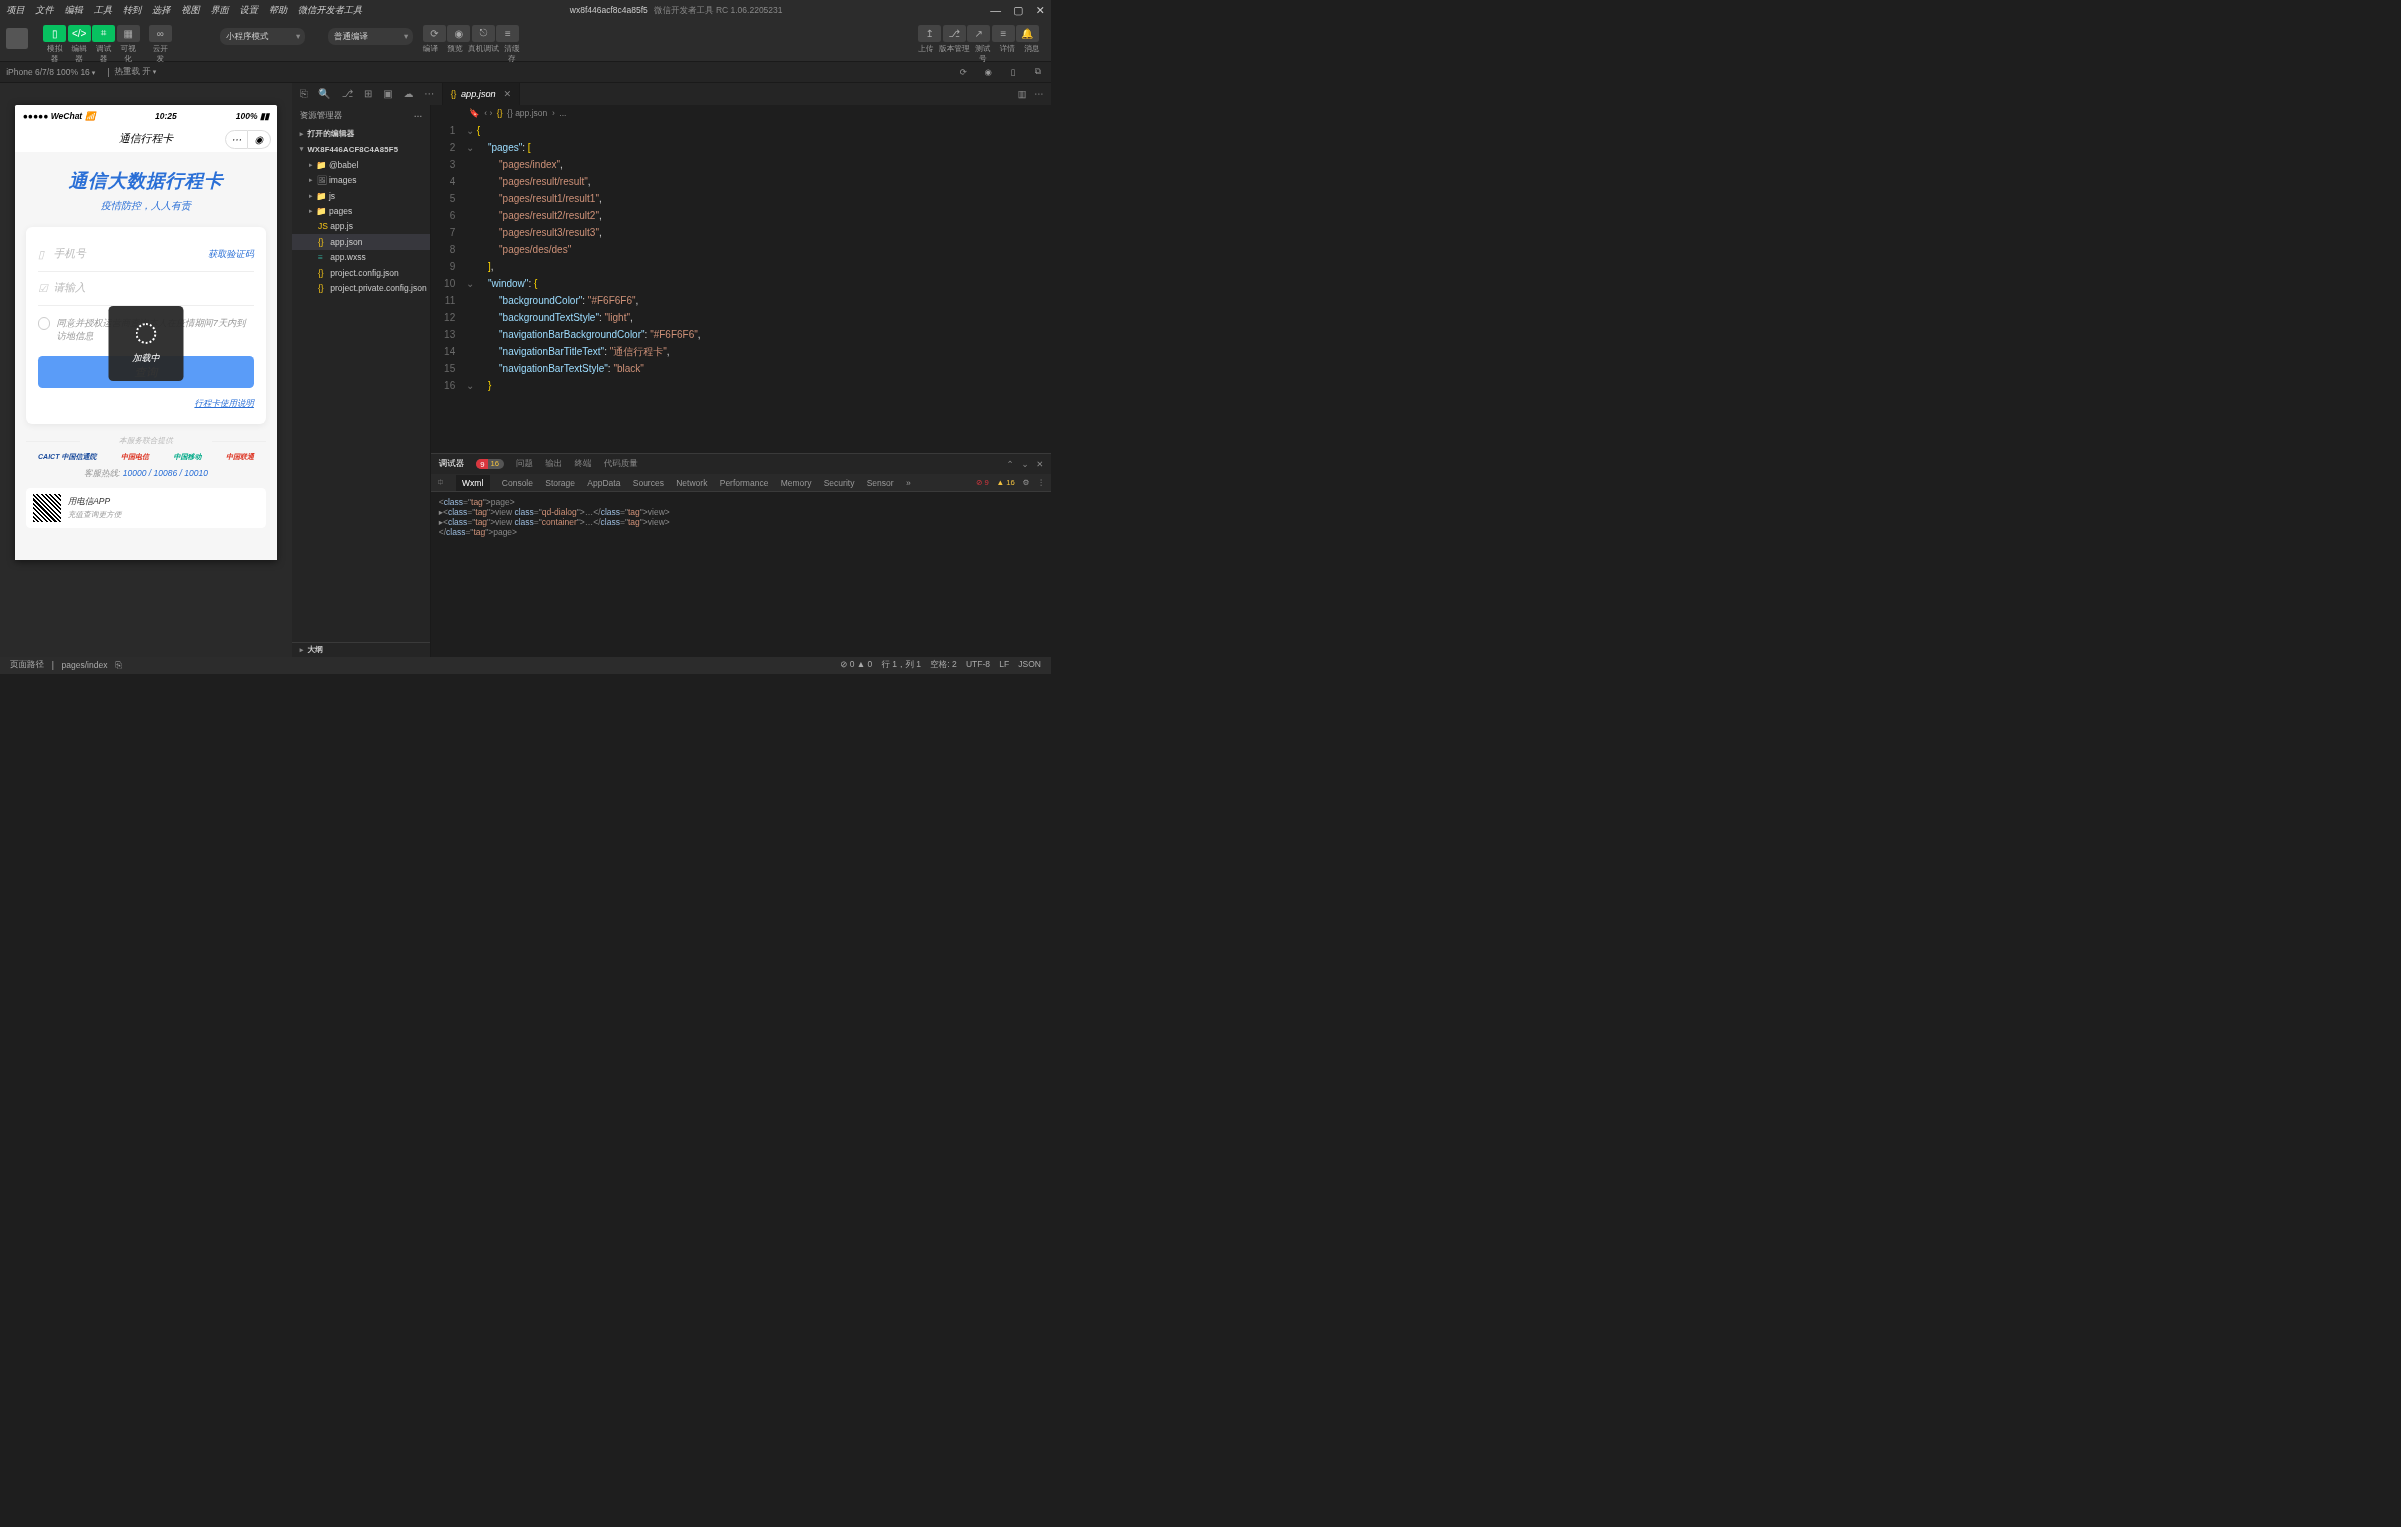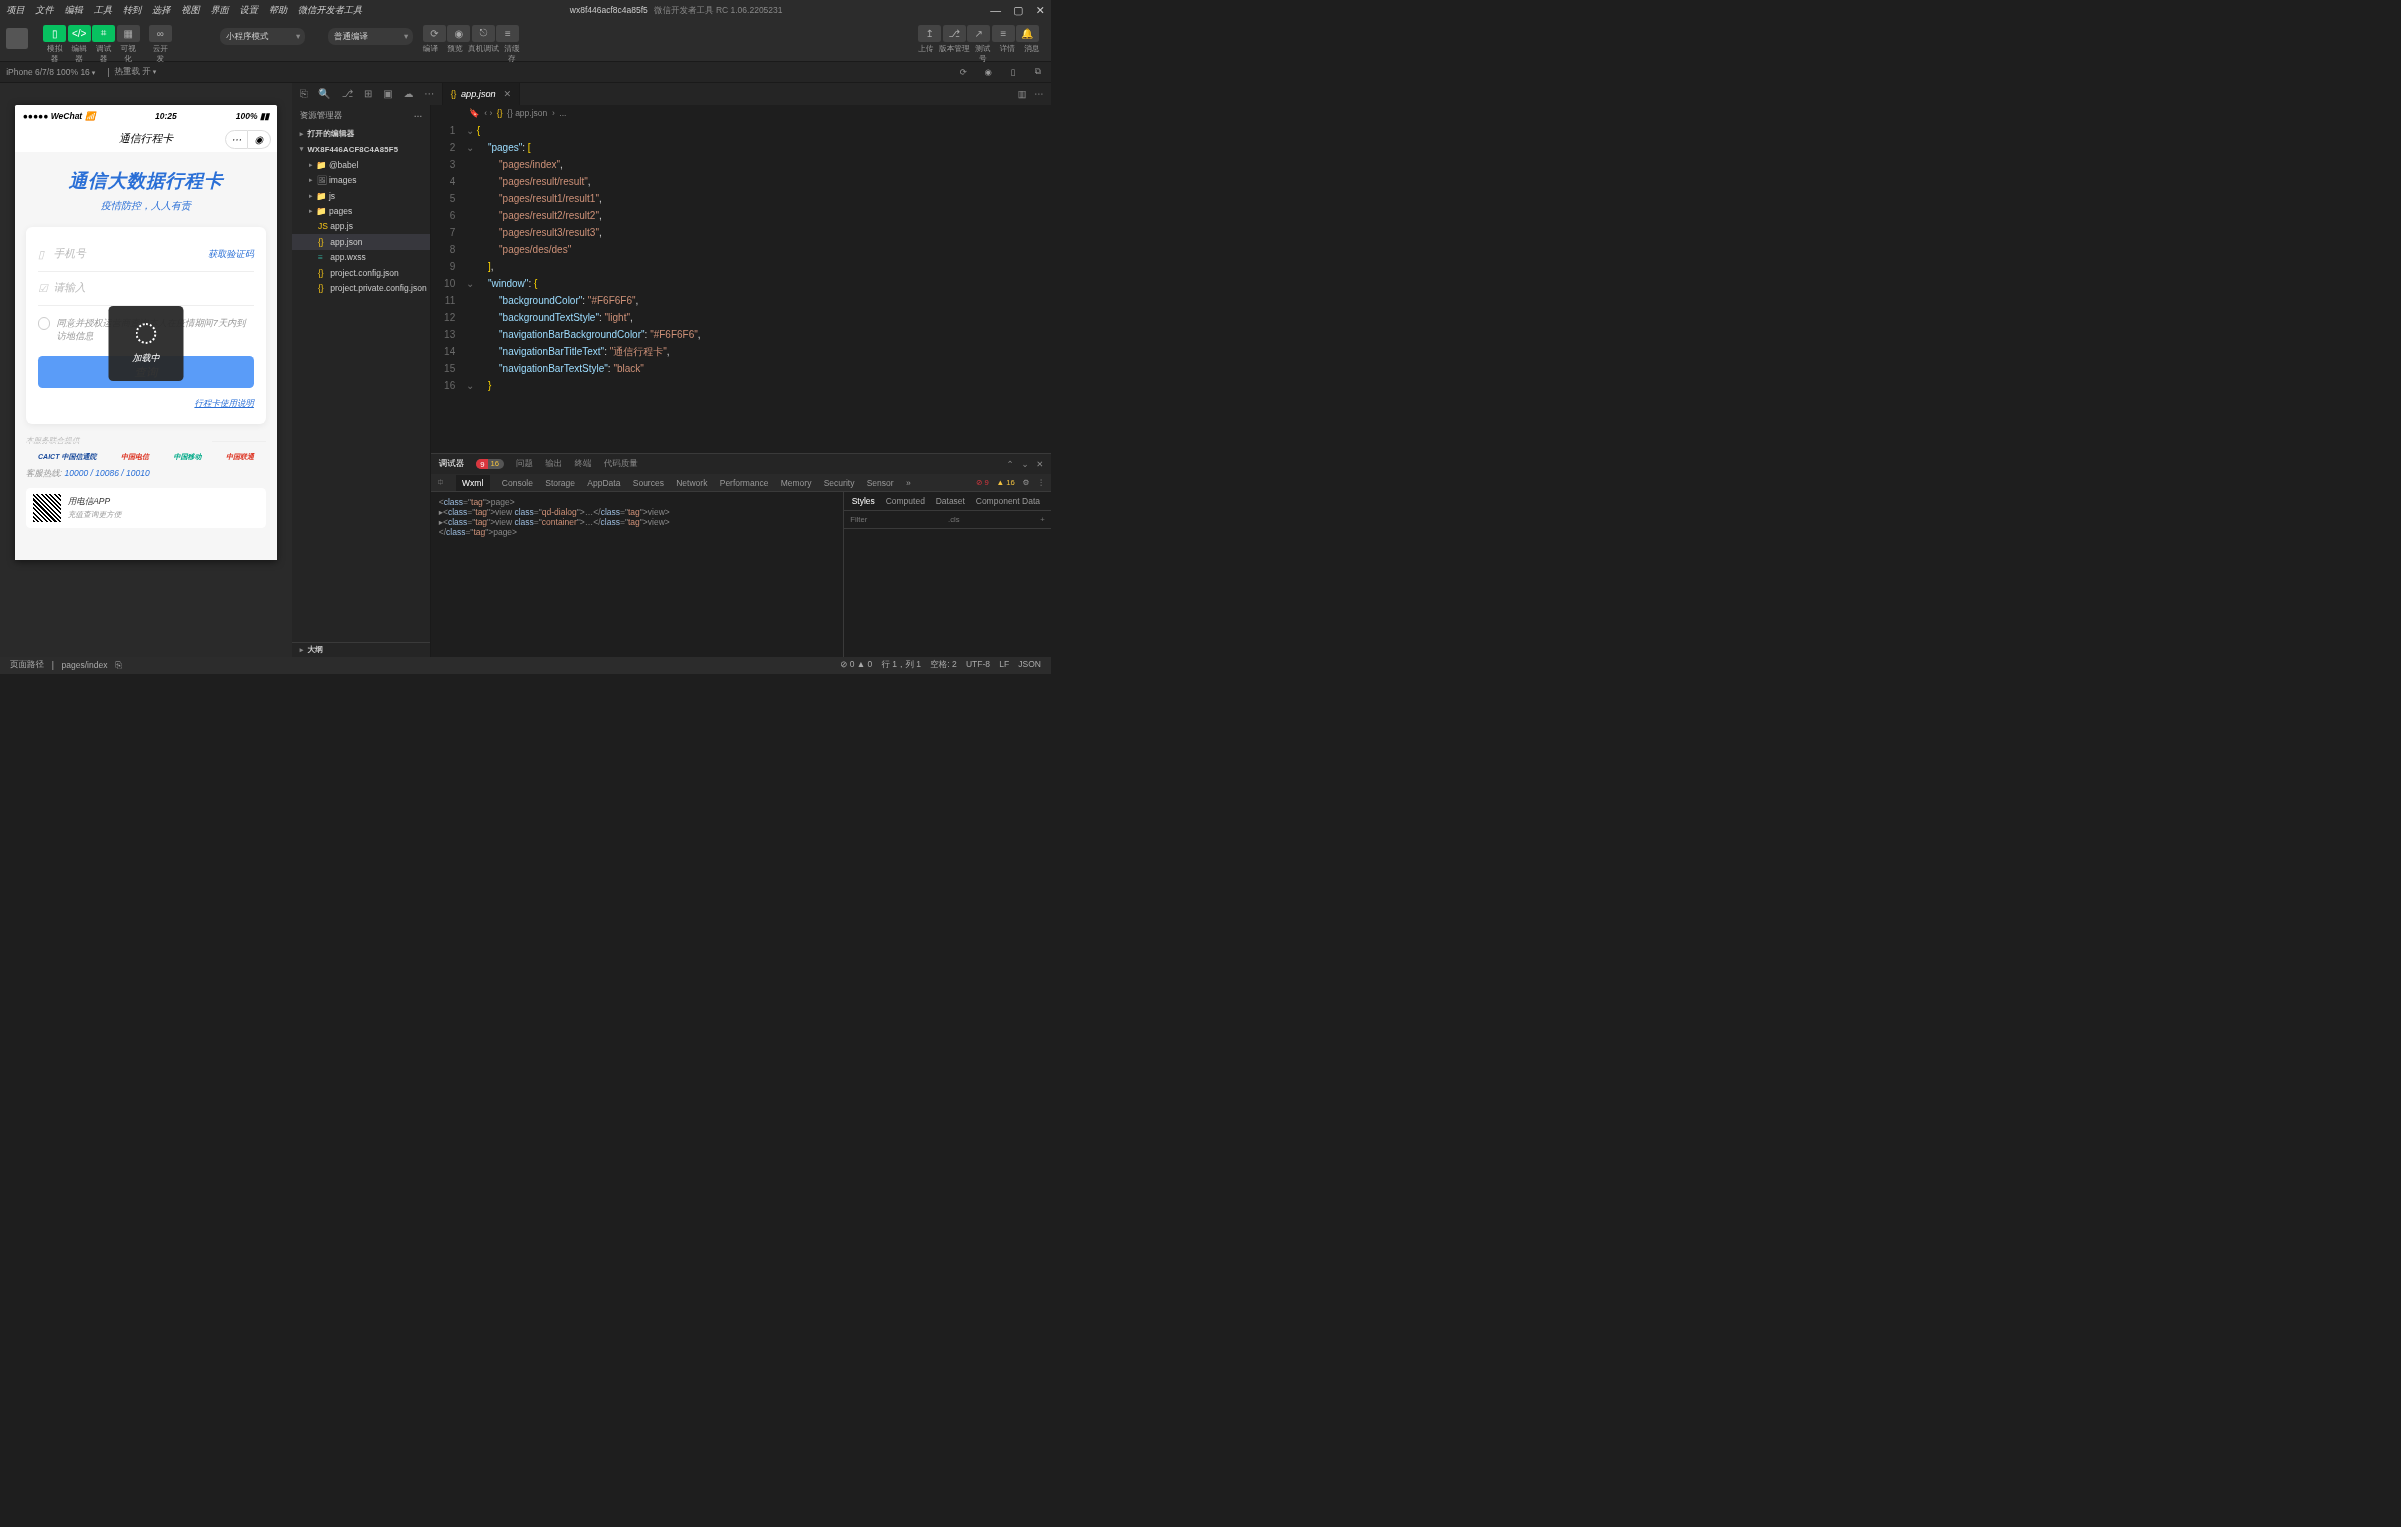--- a/index.html
+++ b/index.html
@@ -54,21 +54,21 @@
 .card { background: #fff; border-radius: 6.2px; margin-top: 14px; padding: 10.8px 12.3px 14px; box-shadow: 0 1.5px 6.2px rgba(0,0,0,0.06); }
 .input-row { display: flex; align-items: center; height: 34px; border-bottom: 0.8px solid #eee; color: #bbb; font-size: 10.8px; }
 .input-row .icon { width: 15.4px; color: #ccc; }
 .input-row .ph { flex: 1; }
 .input-row .action { color: #2a6fd6; font-size: 9.2px; }
 .agree-row { display: flex; align-items: flex-start; gap: 6.2px; margin-top: 10.8px; font-size: 9.2px; color: #999; line-height: 1.5; }
 .agree-row .cb { width: 12.3px; height: 12.3px; border: 0.8px solid #ccc; border-radius: 50%; flex-shrink: 0; margin-top: 0.8px; }
 .query-btn { background: #5a9cf8; color: #fff; text-align: center; height: 32px; line-height: 32px; border-radius: 4.6px; margin-top: 12.3px; font-size: 11.5px; }
 .instruct { text-align: right; margin-top: 9.2px; font-size: 8.5px; }
 .instruct a { color: #2a6fd6; text-decoration: underline; }
-.providers { text-align: left; margin-top: 12.3px; font-size: 7.7px; color: #999; }
+.providers { text-align: center; margin-top: 12.3px; font-size: 7.7px; color: #999; }
 .prov-line { color: #bbb; margin-bottom: 4.6px; position: relative; }
 .prov-line::before, .prov-line::after { content: ""; position: absolute; top: 50%; width: 54px; height: 0.8px; background: #eee; }
 .prov-line::before { left: 0; } .prov-line::after { right: 0; }
 .prov-logos { display: flex; justify-content: space-around; font-size: 7px; font-weight: 700; margin: 6.2px 0; }
 .prov-logos span:nth-child(1){color:#1a4b9c;} .prov-logos span:nth-child(2){color:#d32;} .prov-logos span:nth-child(3){color:#0a8;} .prov-logos span:nth-child(4){color:#d32;}
 .hotline { font-size: 8.5px; color: #999; }
 .hotline b { color: #2a6fd6; font-weight: normal; }
 .promo { background: #fff; border-radius: 4.6px; margin-top: 7.7px; padding: 6.2px 7.7px; display: flex; gap: 6.2px; align-items: center; font-size: 7.7px; }
 .qr { width: 28px; height: 28px; background: repeating-linear-gradient(45deg,#000 0 1.5px,#fff 1.5px 3.1px); }
 .promo-text .t1 { color: #333; font-size: 8.5px; }
@@ -441,33 +441,20 @@
               <span>⋮</span>
             </div>
           </div>
           <div class="dt-body">
             <div class="dt-wxml" id="wxml">
                 <div>&lt;<span <span="" class="attr">class</span>="<span class="val">tag</span>"&gt;page&gt;</div>
                 <div>▸&lt;<span <span="" class="attr">class</span>="<span class="val">tag</span>"&gt;view <span class="attr">class</span>="<span class="val">qd-dialog</span>"&gt;…&lt;/<span <span="" class="attr">class</span>="<span class="val">tag</span>"&gt;view&gt;</div>
                 <div>▸&lt;<span <span="" class="attr">class</span>="<span class="val">tag</span>"&gt;view <span class="attr">class</span>="<span class="val">container</span>"&gt;…&lt;/<span <span="" class="attr">class</span>="<span class="val">tag</span>"&gt;view&gt;</div>
                 <div>&lt;/<span <span="" class="attr">class</span>="<span class="val">tag</span>"&gt;page&gt;</div>
               </div>
-            <div class="dt-styles">
-              <div class="dt-styles-tabs">
-                <span class="active">Styles</span>
-                <span>Computed</span>
-                <span>Dataset</span>
-                <span>Component Data</span>
-              </div>
-              <div class="dt-filter">
-                <span>Filter</span>
-                <span>.cls</span>
-                <span>+</span>
-              </div>
-            </div>
           </div>
         </div>
       </div>
     </div>
   </div>
 </div>
 
 <div class="statusbar">
   <span class="arrow">页面路径</span>
   <span>|</span>

